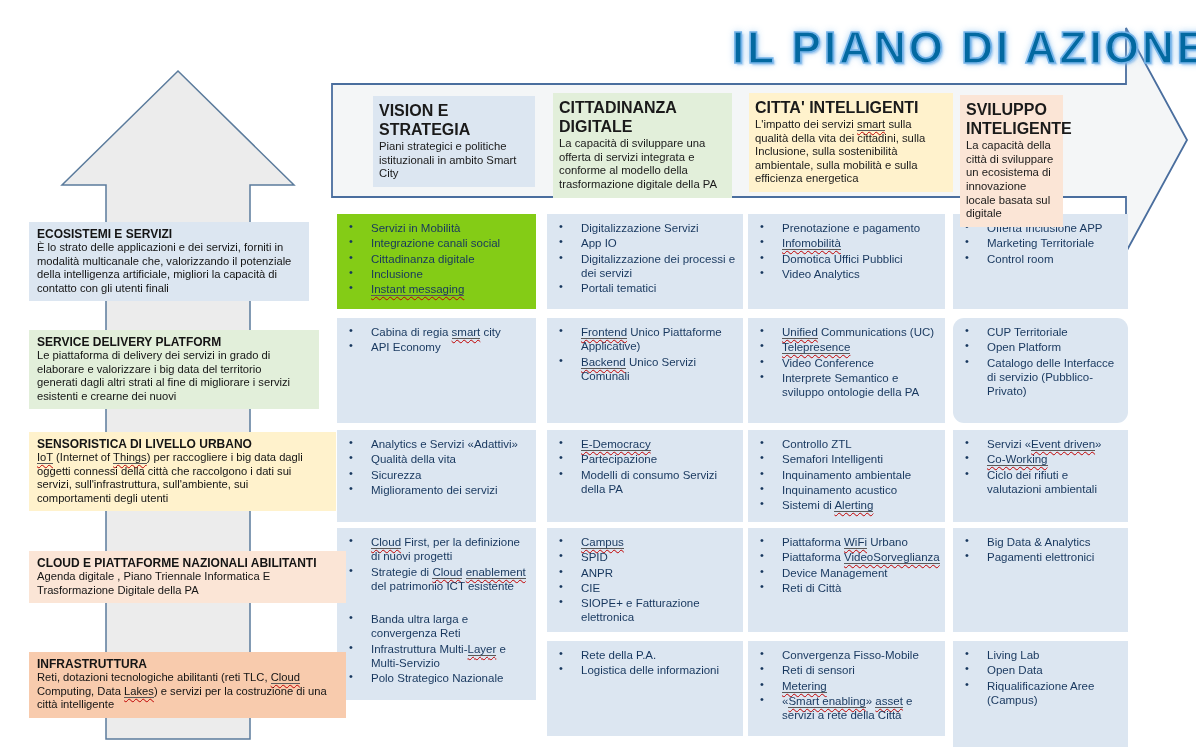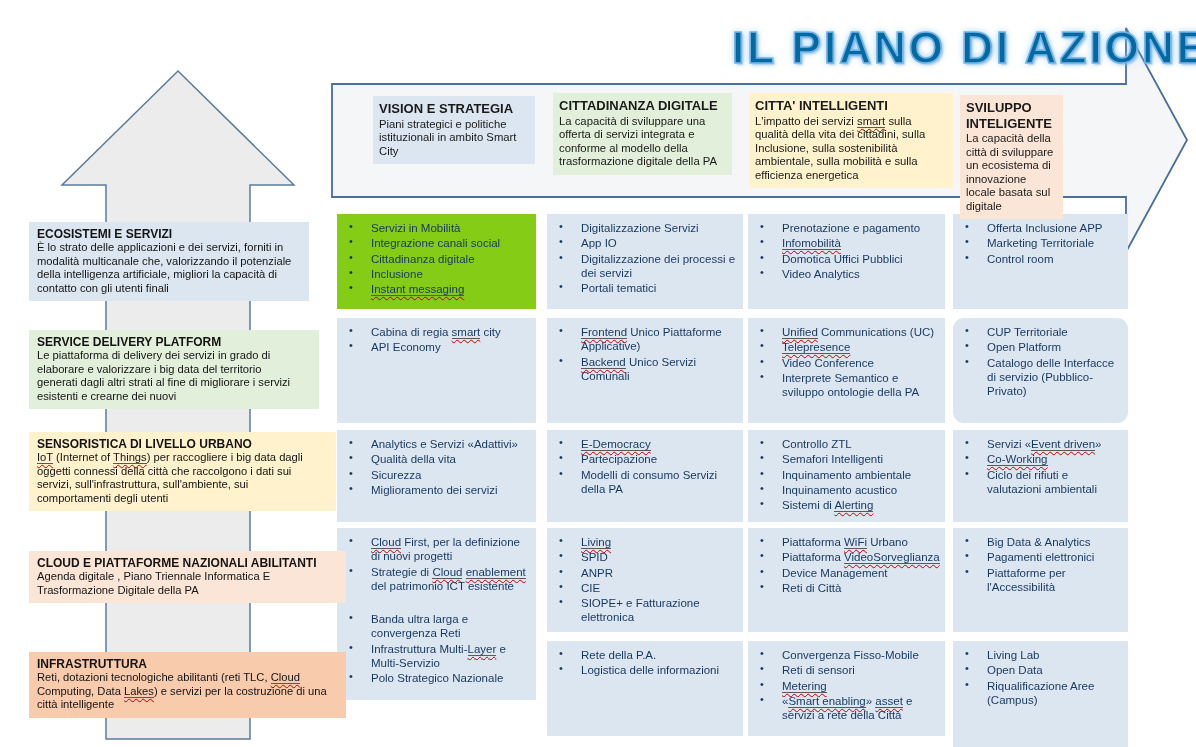--- a/index.html
+++ b/index.html
@@ -11,21 +11,21 @@
   .title{
     position:absolute;top:10px;left:0;width:100%;margin:13px;text-align:right;
     font-size:44px;font-weight:bold;letter-spacing:3px;z-index:2;
     color:#0369a1;-webkit-text-stroke:1.6px #74b3e8;
     text-shadow:0 0 7px rgba(130,190,240,.85),2px 2px 2px rgba(110,170,230,.55);
   }
   .colhead{
     position:absolute;z-index:2;padding:5px 6px 6px 6px;box-sizing:border-box;
     font-size:11.3px;line-height:1.2;color:#1a1a1a;
   }
-  .colhead .h{font-weight:bold;font-size:13px;margin-bottom:1px;}
+  .colhead .h{font-weight:bold;font-size:16px;margin-bottom:1px;}
   .layerbox{
     position:absolute;z-index:2;padding:5px 14px 6px 8px;box-sizing:border-box;
     font-size:11.2px;line-height:1.2;color:#141414;
   }
   .layerbox .h{font-weight:bold;font-size:12px;}
   .cell{
     position:absolute;z-index:1;background:#dce6f1;box-sizing:border-box;
     padding:7px 4px 4px 8px;
   }
   .cell ul{margin:0;padding:0;list-style:none;}
@@ -184,40 +184,39 @@
       </ul>
     </div>
     <div class="cell" style="left: 337px; top: 528px; width: 199px; height: 104px; background: rgb(220, 230, 241);">
       <ul>
         <li><span class="mark">Cloud</span> First, per la definizione di nuovi progetti</li>
         <li>Strategie di <span class="mark">Cloud</span> <span class="mark">enablement</span> del patrimonio ICT esistente</li>
       </ul>
     </div>
     <div class="cell" style="left: 547px; top: 528px; width: 196px; height: 104px; background: rgb(220, 230, 241);">
       <ul>
-        <li><span class="mark">Living</span></li>
+        <li><span class="mark">Campus</span></li>
         <li>SPID</li>
         <li>ANPR</li>
         <li>CIE</li>
         <li>SIOPE+ e Fatturazione elettronica</li>
       </ul>
     </div>
     <div class="cell" style="left: 748px; top: 528px; width: 197px; height: 104px; background: rgb(220, 230, 241);">
       <ul>
         <li>Piattaforma <span class="mark">WiFi</span> Urbano</li>
         <li>Piattaforma <span class="mark">VideoSorveglianza</span></li>
         <li>Device Management</li>
         <li>Reti di Città</li>
       </ul>
     </div>
     <div class="cell" style="left: 953px; top: 528px; width: 175px; height: 104px; background: rgb(220, 230, 241);">
       <ul>
         <li>Big Data &amp; Analytics</li>
         <li>Pagamenti elettronici</li>
-        <li>Piattaforme per l'Accessibilità</li>
       </ul>
     </div>
     <div class="cell" style="left: 337px; top: 605px; width: 199px; height: 95px; background: rgb(220, 230, 241);">
       <ul>
         <li>Banda ultra larga e convergenza Reti</li>
         <li>Infrastruttura Multi-<span class="mark">Layer</span> e Multi-Servizio</li>
         <li>Polo Strategico Nazionale</li>
       </ul>
     </div>
     <div class="cell" style="left: 547px; top: 641px; width: 196px; height: 95px; background: rgb(220, 230, 241);">

